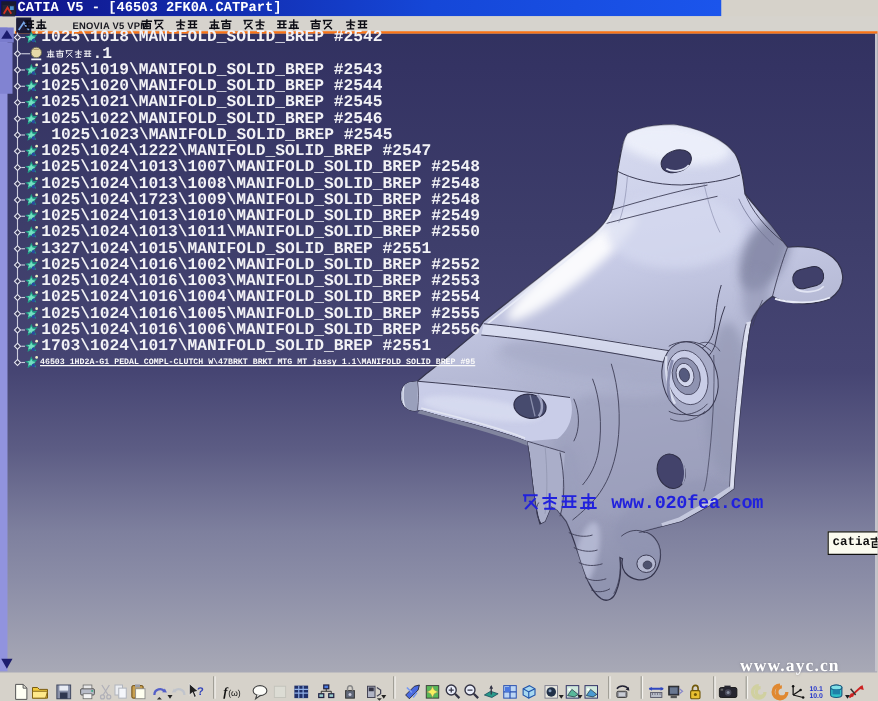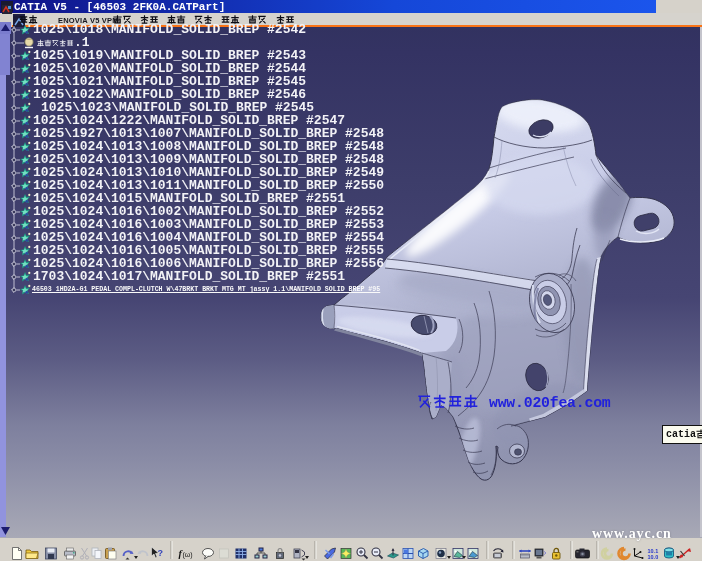--- a/index.html
+++ b/index.html
@@ -1,15 +1,15 @@
 <!DOCTYPE html>
 <html><head><meta charset="utf-8"><style>
 *{margin:0;padding:0;box-sizing:border-box}
 body{width:702px;height:561px;overflow:hidden;position:relative;font-family:"Liberation Sans",sans-serif;background:#d6d2ca}
-.titlebar{position:absolute;left:0;top:0;width:656px;height:13px;background:linear-gradient(90deg,#101286 0%,#1547d8 60%,#1b55ec 100%)}
+.titlebar{position:absolute;left:0;top:0;width:577px;height:13px;background:linear-gradient(90deg,#101286 0%,#1547d8 60%,#1b55ec 100%)}
 .title{position:absolute;left:14px;top:0.5px;font-family:"Liberation Mono",monospace;font-size:11px;font-weight:bold;color:#fff;white-space:pre;letter-spacing:0}
 .menubar{position:absolute;left:12px;top:13px;width:702px;height:14px;background:#d6d3cd;border-bottom:2px solid #f97316}
 .menulatin{position:absolute;left:46px;top:2.5px;font-size:7.5px;font-weight:bold;color:#16161e;letter-spacing:0.2px}
 .viewport{position:absolute;left:0;top:27px;width:702px;height:511px;background:linear-gradient(180deg,#323260 0%,#343363 5%,#3d3d6a 30%,#464573 53%,#5c5c84 65%,#7e809e 78%,#8a8ca6 85%,#a8a9b6 100%)}
 .tr{position:absolute;font-family:"Liberation Mono",monospace;font-size:13px;font-weight:bold;color:#f2f2f6;white-space:pre;letter-spacing:0px;line-height:10px}
 .sel{font-size:6.6px;text-decoration:underline;color:#fafafa}
 .bluemark{position:absolute;left:489px;top:394.5px;font-family:"Liberation Mono",monospace;font-size:14.8px;font-weight:bold;color:#2121dd;letter-spacing:-0.2px}
 .whitemark{position:absolute;left:592px;top:526px;font-family:"Liberation Serif",serif;font-size:14px;font-weight:bold;color:#ffffff;letter-spacing:0.9px;z-index:30;text-shadow:0 0 2px rgba(120,120,130,0.8)}
 .tooltip{position:absolute;left:662px;top:425px;width:45px;height:19px;background:#fbfbef;border:1.5px solid #111;z-index:25}
 .tooltip span{position:absolute;left:3px;top:3px;font-family:"Liberation Mono",monospace;font-size:10px;font-weight:bold;color:#111}
@@ -594,26 +594,26 @@
     <polygon points="676,556 680,556 678,559" fill="#222"></polygon>
   </svg>
 <div class="tr" style="top:25px;left:33px">1025\1018\MANIFOLD_SOLID_BREP #2542</div>
 <div class="tr" style="top:38px;left:74px">.1</div>
 <div class="tr" style="top:51px;left:33px">1025\1019\MANIFOLD_SOLID_BREP #2543</div>
 <div class="tr" style="top:64px;left:33px">1025\1020\MANIFOLD_SOLID_BREP #2544</div>
 <div class="tr" style="top:77px;left:33px">1025\1021\MANIFOLD_SOLID_BREP #2545</div>
 <div class="tr" style="top:90px;left:33px">1025\1022\MANIFOLD_SOLID_BREP #2546</div>
 <div class="tr" style="top:103px;left:41px">1025\1023\MANIFOLD_SOLID_BREP #2545</div>
 <div class="tr" style="top:116px;left:33px">1025\1024\1222\MANIFOLD_SOLID_BREP #2547</div>
-<div class="tr" style="top:129px;left:33px">1025\1927\1013\1007\MANIFOLD_SOLID_BREP #2548</div>
+<div class="tr" style="top:129px;left:33px">1025\1024\1013\1007\MANIFOLD_SOLID_BREP #2548</div>
 <div class="tr" style="top:142px;left:33px">1025\1024\1013\1008\MANIFOLD_SOLID_BREP #2548</div>
-<div class="tr" style="top:155px;left:33px">1025\1024\1013\1009\MANIFOLD_SOLID_BREP #2548</div>
+<div class="tr" style="top:155px;left:33px">1025\1024\1723\1009\MANIFOLD_SOLID_BREP #2548</div>
 <div class="tr" style="top:168px;left:33px">1025\1024\1013\1010\MANIFOLD_SOLID_BREP #2549</div>
 <div class="tr" style="top:181px;left:33px">1025\1024\1013\1011\MANIFOLD_SOLID_BREP #2550</div>
-<div class="tr" style="top:194px;left:33px">1025\1024\1015\MANIFOLD_SOLID_BREP #2551</div>
+<div class="tr" style="top:194px;left:33px">1327\1024\1015\MANIFOLD_SOLID_BREP #2551</div>
 <div class="tr" style="top:207px;left:33px">1025\1024\1016\1002\MANIFOLD_SOLID_BREP #2552</div>
 <div class="tr" style="top:220px;left:33px">1025\1024\1016\1003\MANIFOLD_SOLID_BREP #2553</div>
 <div class="tr" style="top:233px;left:33px">1025\1024\1016\1004\MANIFOLD_SOLID_BREP #2554</div>
 <div class="tr" style="top:246px;left:33px">1025\1024\1016\1005\MANIFOLD_SOLID_BREP #2555</div>
 <div class="tr" style="top:259px;left:33px">1025\1024\1016\1006\MANIFOLD_SOLID_BREP #2556</div>
 <div class="tr" style="top:272px;left:33px">1703\1024\1017\MANIFOLD_SOLID_BREP #2551</div>
 <div class="tr sel" style="top:285px;left:32px">46503 1HD2A-G1 PEDAL COMPL-CLUTCH W\47BRKT BRKT MTG MT jassy 1.1\MANIFOLD SOLID BREP #95</div>
 <div class="bluemark">www.020fea.com</div>
 <div class="whitemark">www.ayc.cn</div>
 <div class="tooltip">

